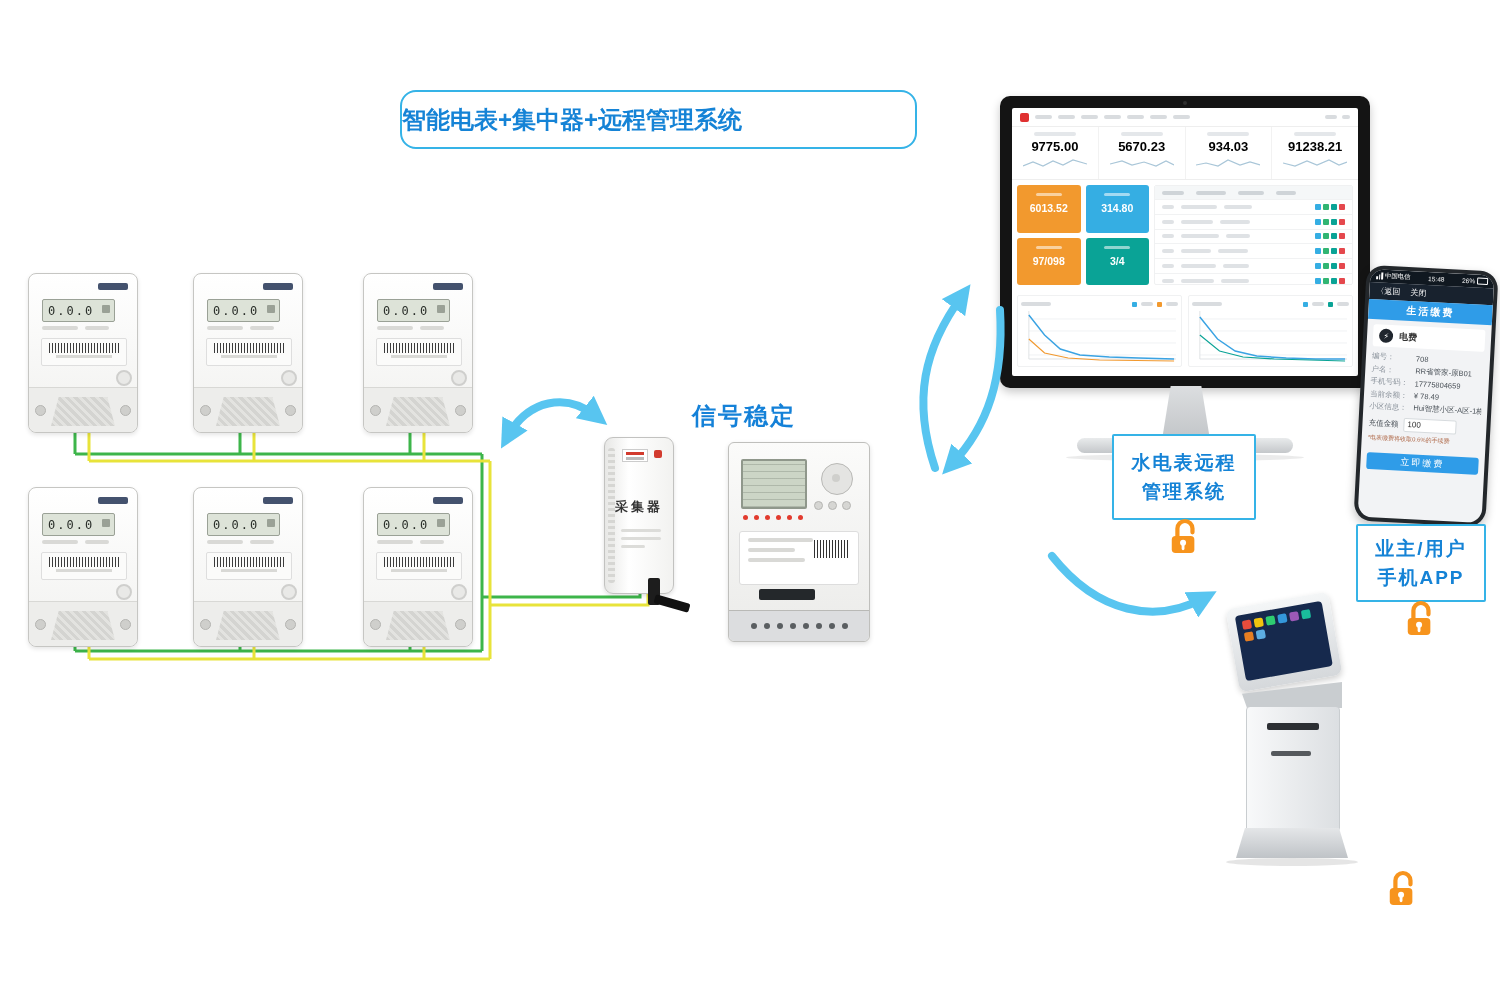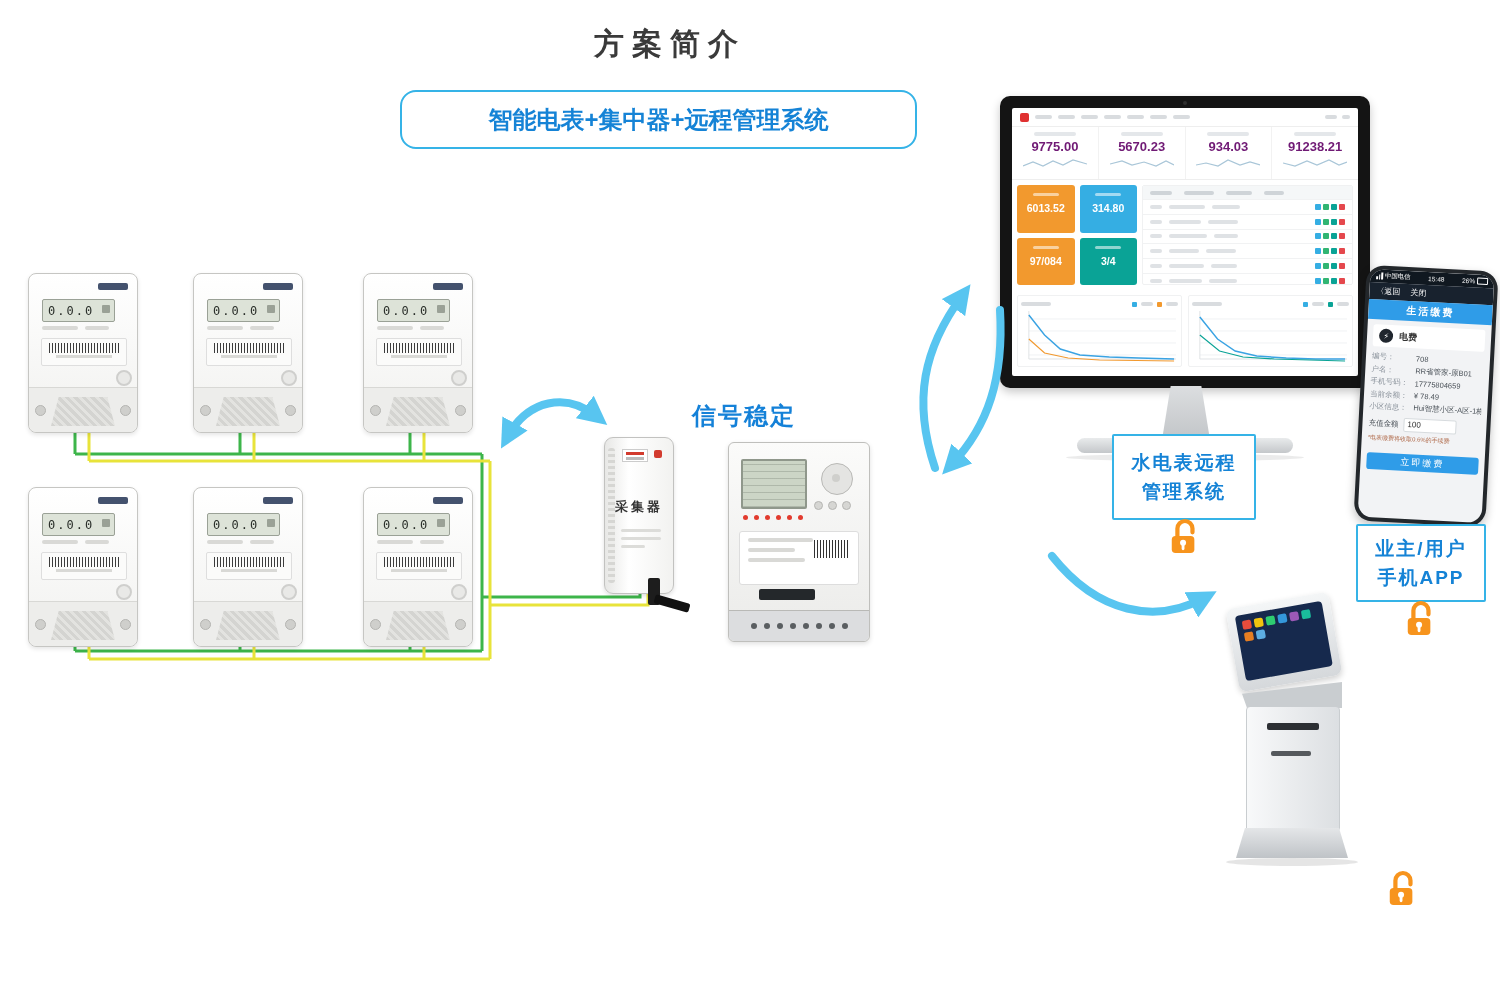--- a/index.html
+++ b/index.html
@@ -5,21 +5,21 @@
   html,body{margin:0;padding:0;background:#fff;}
   #canvas{position:relative;width:1500px;height:1000px;background:#fff;overflow:hidden;
           font-family:"Liberation Sans","DejaVu Sans",sans-serif;}
   .layer{position:absolute;left:0;top:0;pointer-events:none;}
 
   
   .title{position:absolute;left:560px;top:24px;width:220px;text-align:center;
          font-size:30px;font-weight:700;color:#3a3a3a;letter-spacing:8px;z-index:7;}
   .subtitle-box{position:absolute;left:400px;top:90px;width:513px;height:55px;
          border:2px solid #35b3e7;border-radius:16px;background:#fff;display:flex;
-         align-items:center;justify-content:center;font-size:24px;font-weight:700;
+         align-items:center;justify-content:flex-start;font-size:24px;font-weight:700;
          color:#1583d6;z-index:7;}
   .signal{position:absolute;left:692px;top:400px;font-size:24px;font-weight:700;
          color:#1481d8;z-index:7;letter-spacing:2px;}
 
   
   .meter{position:absolute;width:108px;height:158px;background:linear-gradient(#ffffff,#f1f1ef);
          border:1px solid #c6c6c3;border-radius:8px;box-shadow:0 2px 4px rgba(0,0,0,.10);z-index:2;}
   .meter-brand{position:absolute;right:9px;top:9px;width:30px;height:7px;border-radius:2px;background:#44526e;}
   .meter-lcd{position:absolute;left:13px;top:25px;width:66px;height:21px;background:#dde3d8;
          border:1px solid #9aa196;border-radius:2px;display:flex;align-items:center;
@@ -102,23 +102,23 @@
   
   .dash-topbar{height:18px;display:flex;align-items:center;gap:6px;padding:0 8px;border-bottom:1px solid #eee;}
   .dash-logo{width:9px;height:9px;background:#e03131;border-radius:2px;}
   .bar{background:#d9dcdf;border-radius:2px;height:4px;}
   .nav-bar{width:17px;}
   .dash-topbar .right{margin-left:auto;display:flex;gap:5px;align-items:center;}
   .dash-stats{height:52px;display:flex;border-bottom:1px solid #eee;}
   .stat{flex:1;display:flex;flex-direction:column;align-items:center;gap:3px;padding-top:5px;border-right:1px solid #f2f2f2;}
   .stat:last-child{border-right:none;}
   .stat .label{width:42px;height:4px;background:#e4e7ea;border-radius:2px;}
-  .stat .num{font-size:13px;font-weight:700;color:#701a75;}
+  .stat .num{font-size:13px;font-weight:700;color:#000000;}
   .dash-main{height:110px;display:flex;gap:5px;padding:5px;box-sizing:border-box;}
-  .kpis{width:120px;display:grid;grid-template-columns:1fr 1fr;gap:5px;}
+  .kpis{width:132px;display:grid;grid-template-columns:1fr 1fr;gap:5px;}
   .kpi{border-radius:3px;color:#fff;text-align:center;padding-top:8px;box-sizing:border-box;}
   .kpi .klabel{width:26px;height:3px;background:rgba(255,255,255,.55);margin:0 auto 6px;border-radius:2px;}
   .kpi .kval{font-size:10.5px;font-weight:700;}
   .k1,.k3{background:#f2992e;}
   .k2{background:#35aee3;}
   .k4{background:#0aa396;}
   .dtable{flex:1;border:1px solid #f0f1f2;border-radius:2px;overflow:hidden;}
   .thead{height:13px;background:#f5f7f8;display:flex;align-items:center;gap:12px;padding:0 7px;}
   .thead .bar{background:#cfd4d8;}
   .trow{height:13.8px;border-top:1px solid #f1f2f3;display:flex;align-items:center;gap:7px;padding:0 7px;}
@@ -196,21 +196,20 @@
                M75 643 V651 M240 643 V651 M410 643 V651 M75 651 H482
                M482 454 V651 M482 597 H640 L640 586"></path>
     </g>
     <g stroke="#e8e33a" stroke-width="3" fill="none">
       <path d="M89 428 V461 M254 428 V461 M424 428 V461 M89 461 H490
                M89 643 V659 M254 643 V659 M424 643 V659 M89 659 H490
                M490 461 V659 M490 605 H648 L648 586"></path>
     </g>
   </svg>
 
-  <div class="title">方案简介</div>
   <div class="subtitle-box">
     <span>智能电表+集中器+远程管理系统</span>
   </div>
   <div class="signal">信号稳定</div>
 
   <div class="meter" style="left:28px;top:273px">
     <div class="meter-brand"></div>
     <div class="meter-lcd">
         <span>0.0.0</span>
         <i></i>
@@ -432,21 +431,21 @@
             <div class="kpi k1">
                 <div class="klabel"></div>
                 <div class="kval">6013.52</div>
               </div>
             <div class="kpi k2">
                 <div class="klabel"></div>
                 <div class="kval">314.80</div>
               </div>
             <div class="kpi k3">
                 <div class="klabel"></div>
-                <div class="kval">97/084</div>
+                <div class="kval">97/098</div>
               </div>
             <div class="kpi k4">
                 <div class="klabel"></div>
                 <div class="kval">3/4</div>
               </div>
           </div>
           <div class="dtable">
             <div class="thead">
               <span class="bar" style="width:22px"></span>
                 <span class="bar" style="width:30px"></span>

